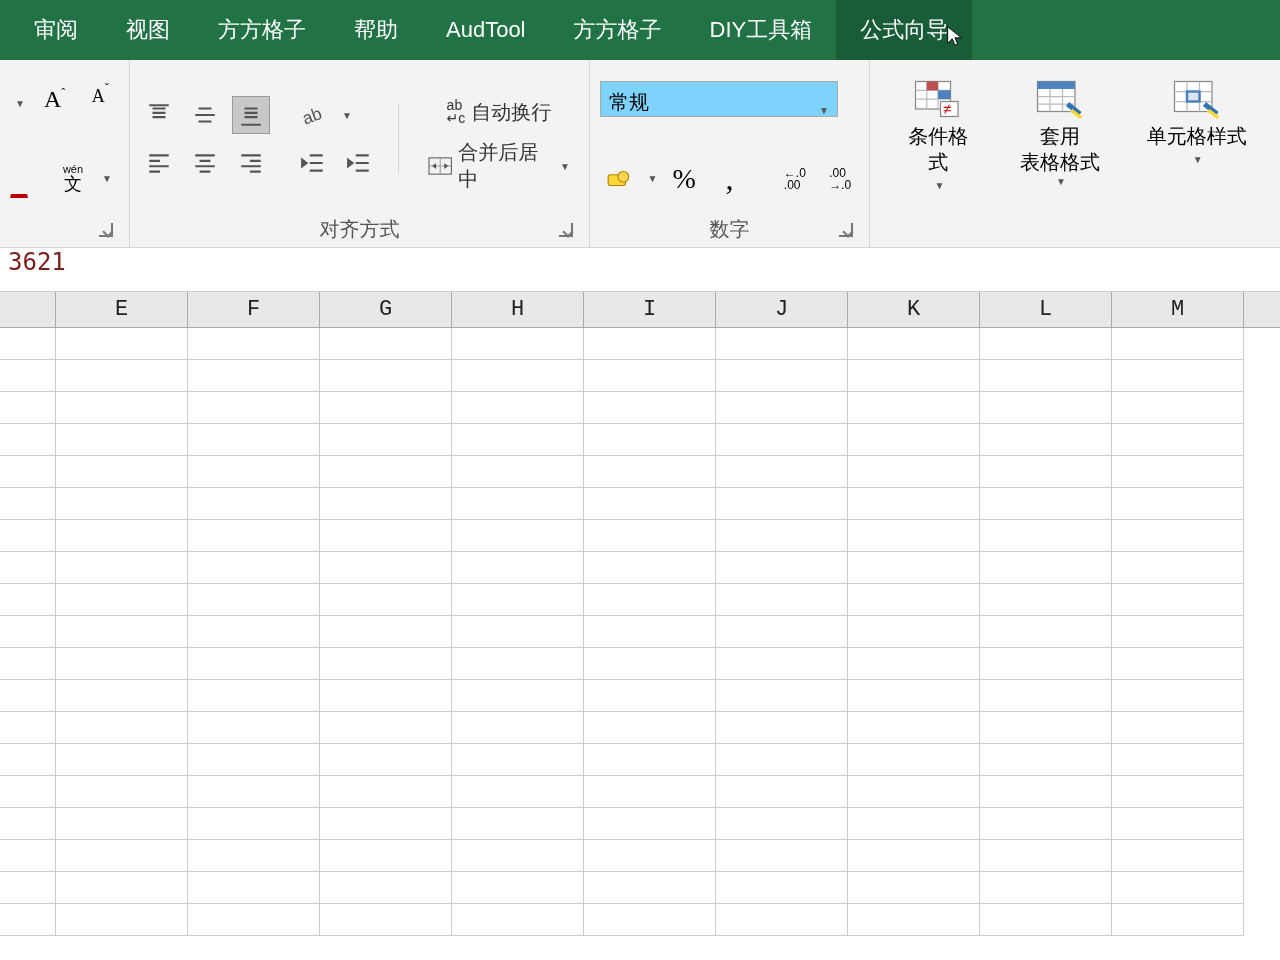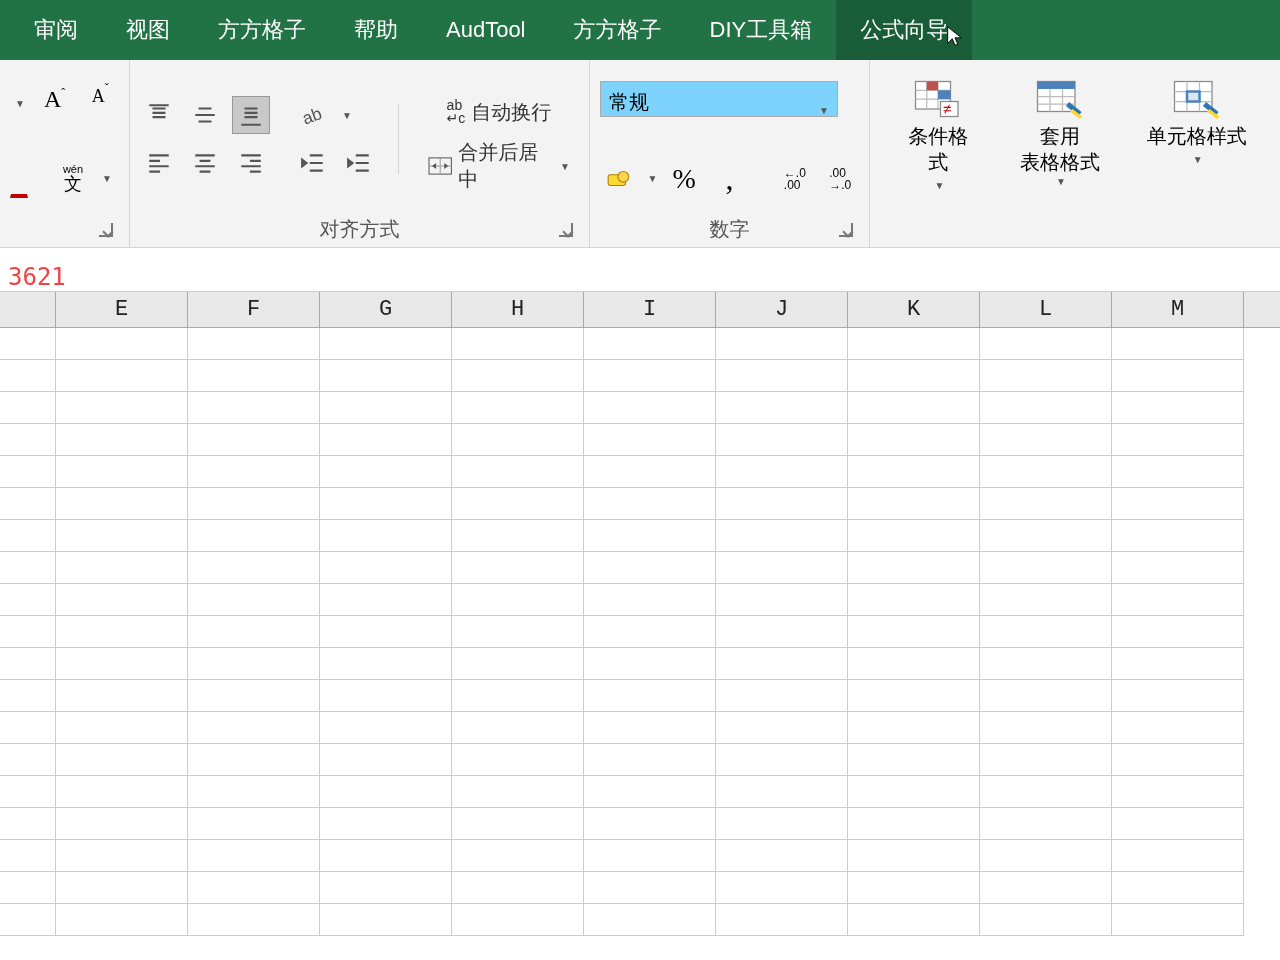--- a/index.html
+++ b/index.html
@@ -23,21 +23,21 @@
   .btn svg { width: 26px; height: 26px; }
   .btn-wide { width: auto; padding: 0 8px; height: 44px; gap: 6px; font-size: 20px; color: #333; }
   .btn-tall { flex-direction: column; height: auto; width: 90px; padding: 6px; font-size: 20px; gap: 4px; line-height: 1.3; text-align: center;}
   .btn-tall svg { width: 52px; height: 40px; }
   .dd-arrow { font-size: 10px; color: #555; margin-left: 2px; }
   
   .sep { width: 1px; background: #d4d4d4; height: 70px; margin: 0 6px; }
   
   .number-format-box { display: flex; align-items: flex-end; border: 1px solid #aaa; background: #7dd3fc; width: 238px; height: 36px; padding: 0 8px; font-size: 20px; justify-content: space-between; }
   
-  .formula-area { height: 44px; border-bottom: 1px solid #ccc; display: flex; align-items: flex-end; padding: 0 8px; font-size: 24px; font-family: Consolas, monospace; color: #ef4444; }
+  .formula-area { height: 44px; border-bottom: 1px solid #ccc; display: flex; align-items: flex-start; padding: 0 8px; font-size: 24px; font-family: Consolas, monospace; color: #7f1d1d; }
   
   .grid-area { position: relative; }
   .col-headers { display: flex; height: 36px; background: #e8e8e8; border-bottom: 1px solid #aaa; }
   .row-hdr-spacer { width: 56px; border-right: 1px solid #aaa; background: #e8e8e8; }
   .col-hdr { width: 132px; border-right: 1px solid #aaa; display: flex; align-items: center; justify-content: center; font-family: Consolas, "Courier New", monospace; font-size: 22px; color: #222; background: #e8e8e8; }
   .rows { }
   .grid-row { display: flex; height: 32px; }
   .cell-first { width: 56px; border-right: 1px solid #ccc; border-bottom: 1px solid #ccc; }
   .cell { width: 132px; border-right: 1px solid #ccc; border-bottom: 1px solid #ccc; }
   

